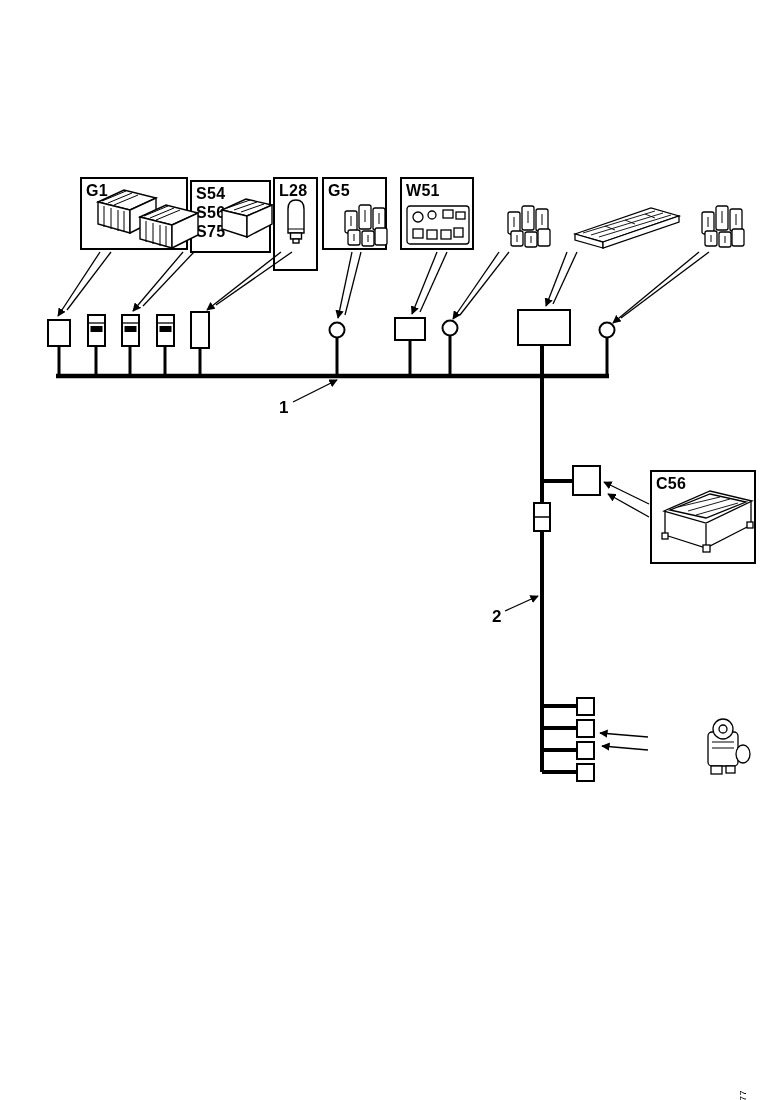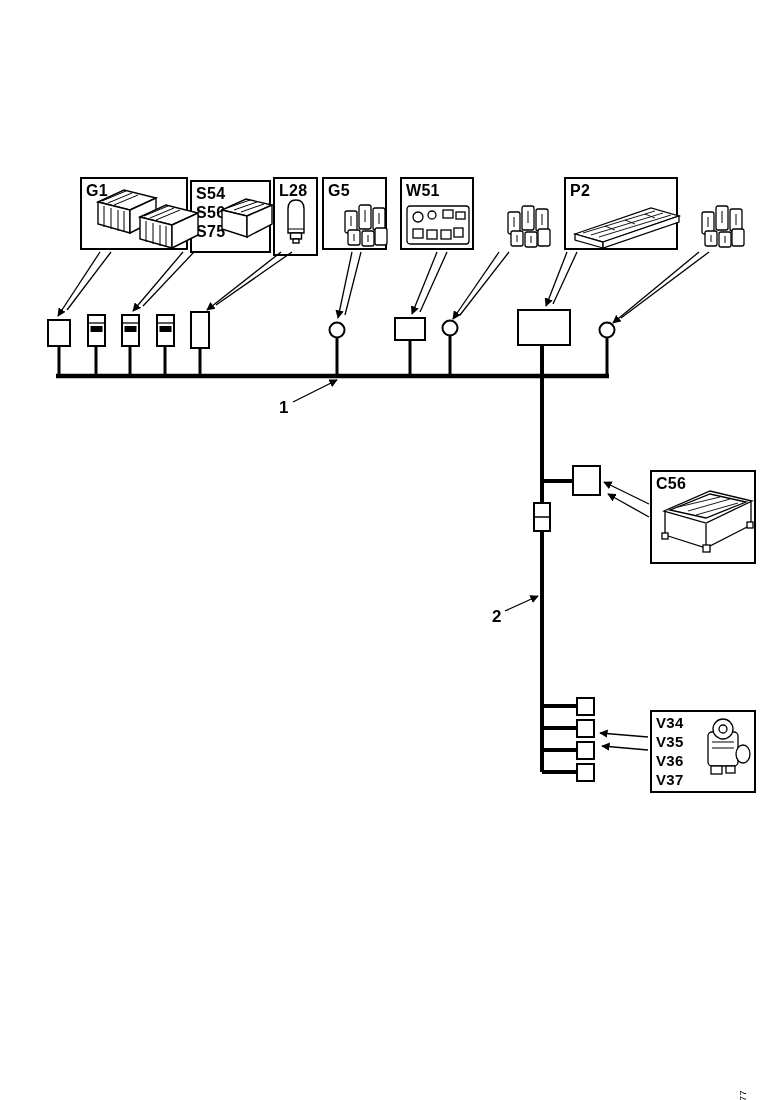--- a/index.html
+++ b/index.html
@@ -34,53 +34,40 @@
         <div class="lbl-line">G1</div>
       </div>
   </div>
   <div class="cbox" style="left:190px;top:180px;width:81px;height:73px">
     <div class="lbl">
       <div class="lbl-line">S54</div>
       <div class="lbl-line">S56</div>
       <div class="lbl-line">S75</div>
     </div>
   </div>
-  <div class="cbox" style="left:273px;top:177px;width:45px;height:79px">
+  <div class="cbox" style="left:273px;top:177px;width:45px;height:94px">
     <div class="lbl">
         <div class="lbl-line">L28</div>
       </div>
   </div>
   <div class="cbox" style="left:322px;top:177px;width:65px;height:73px">
     <div class="lbl">
         <div class="lbl-line">G5</div>
       </div>
   </div>
   <div class="cbox" style="left:400px;top:177px;width:74px;height:73px">
     <div class="lbl">
         <div class="lbl-line">W51</div>
       </div>
   </div>
-  <div class="cbox" style="left:564px;top:177px;width:114px;height:73px">
-    <div class="lbl">
-        <div class="lbl-line">P2</div>
-      </div>
-  </div>
 
   <div class="cbox" style="left:650px;top:470px;width:106px;height:94px">
     <div class="lbl">
         <div class="lbl-line">C56</div>
       </div>
-  </div>
-  <div class="cbox" style="left:650px;top:710px;width:106px;height:83px">
-    <div class="lbl lbl-sm">
-      <div class="lbl-line">V34</div>
-      <div class="lbl-line">V35</div>
-      <div class="lbl-line">V36</div>
-      <div class="lbl-line">V37</div>
-    </div>
   </div>
 
   <div class="callout" style="left:279px;top:399px">1</div>
   <div class="callout" style="left:492px;top:608px">2</div>
 
   <div class="docnum">1285577</div>
 
   <svg class="overlay" width="762" height="1100" viewBox="0 0 762 1100">
     <defs>
       <marker id="arw" viewBox="0 0 10 10" refX="9" refY="5" markerWidth="6.5" markerHeight="6.5" orient="auto-start-reverse">

